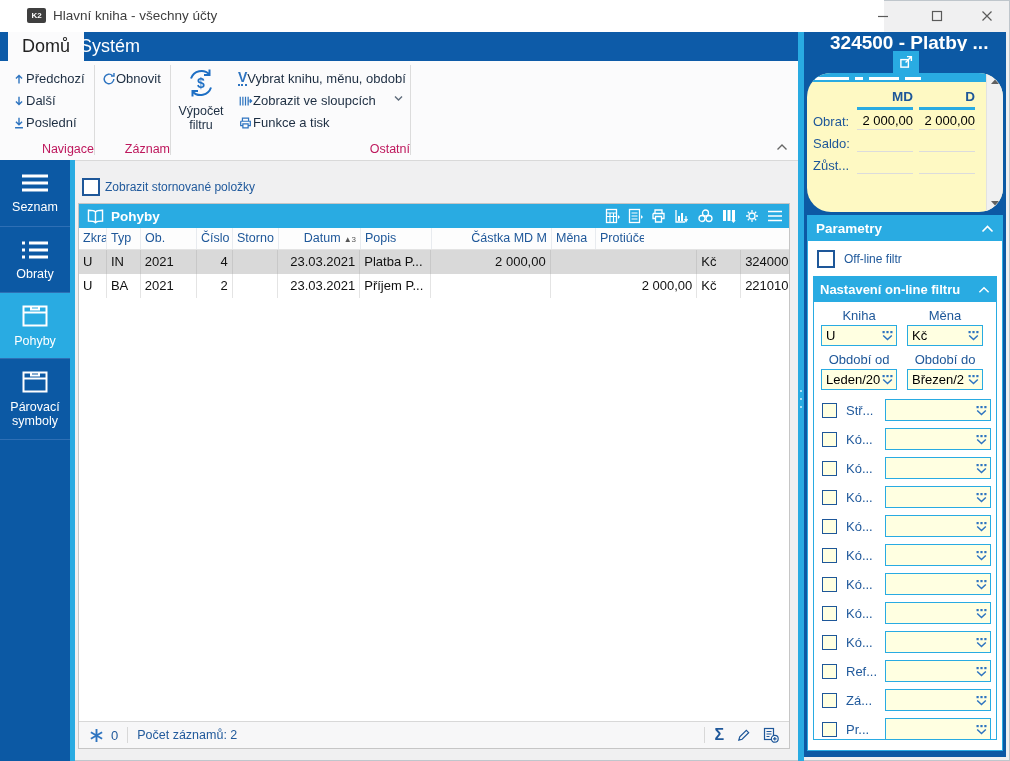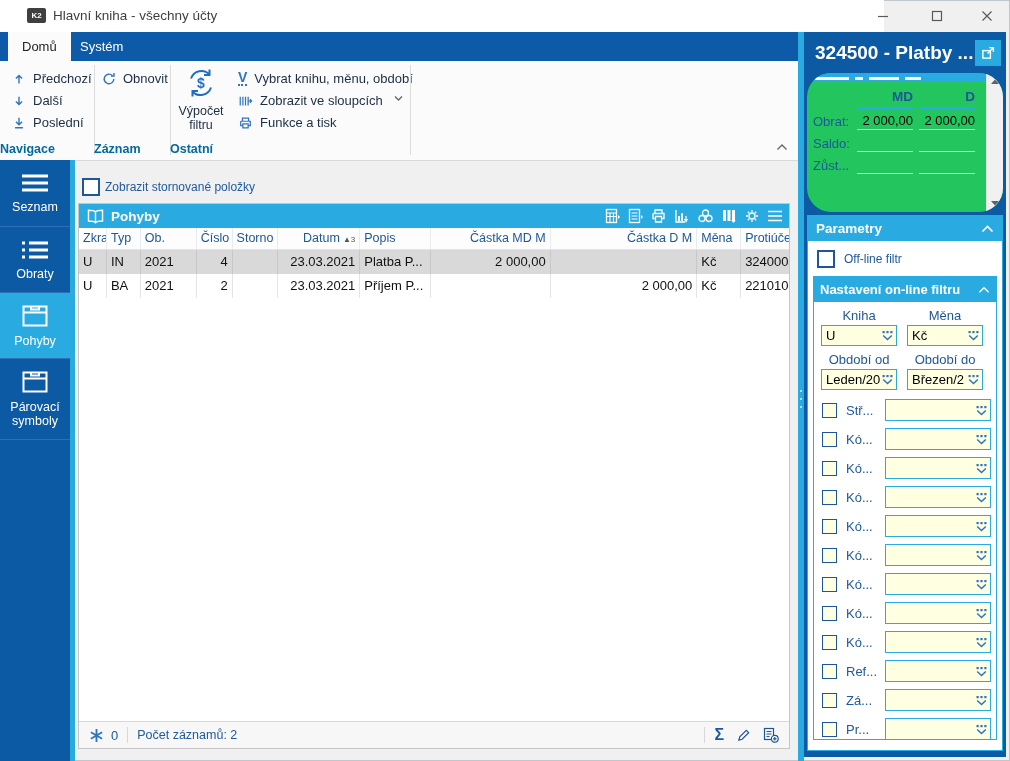--- a/index.html
+++ b/index.html
@@ -7,26 +7,26 @@
        box-shadow:inset 0 0 0 1px #BFC6CC;}
   .abs{position:absolute;}
   
   .titlebar{left:0;top:0;width:884px;height:32px;background:#fff;}
   .k2icon{left:27px;top:8px;width:19px;height:15px;background:#3F3F3F;border-radius:2px;
           color:#fff;font-size:8px;font-weight:bold;text-align:center;line-height:15px;}
   .wtitle{left:53px;top:8px;font-size:13.5px;color:#3F3F3F;white-space:nowrap;}
   .wbtn{top:4px;width:34px;height:24px;display:flex;align-items:center;justify-content:center;cursor:default;}
   
   .tabbar{left:0;top:32px;width:798px;height:29px;background:#0D5BA8;}
-  .tab{position:absolute;top:0;height:29px;line-height:29px;padding:0 14px;font-size:13px;color:#fff;}
+  .tab{position:absolute;top:0;height:29px;line-height:29px;padding:0 14px;font-size:18px;color:#fff;}
   .tab.active{background:#FBFBFC;color:#222;}
   
   .ribbon{left:0;top:61px;width:798px;height:99px;background:#FBFBFC;border-bottom:1px solid #D9D9D9;}
-  .rbtn{position:absolute;display:flex;align-items:center;gap:7px;height:21px;font-size:13px;color:#1D2E42;white-space:nowrap;}
-  .glabel{position:absolute;top:81px;font-size:12.5px;color:#0369a1;text-align:left;font-weight:bold;}
+  .rbtn{position:absolute;display:flex;align-items:center;height:21px;font-size:13px;color:#1D2E42;white-space:nowrap;}
+  .glabel{position:absolute;top:81px;font-size:12.5px;color:#be185d;text-align:right;}
   .gsep{position:absolute;top:4px;height:90px;border-left:1px solid #DCDCDC;width:0;}
   .bigbtn{position:absolute;left:172px;top:5px;width:58px;height:74px;display:flex;flex-direction:column;
           align-items:center;font-size:12.5px;color:#1D2E42;text-align:center;line-height:14px;}
   .vglyph{color:#2E74C0;font-weight:bold;font-size:14px;border-bottom:2px dotted #2E74C0;line-height:13px;}
   
   .sidebar{left:0;top:160px;width:70px;height:601px;background:#0C59A4;}
   .sstrip{left:70px;top:160px;width:5px;height:601px;background:#29ABE2;}
   .sitem{width:70px;display:flex;flex-direction:column;align-items:center;color:#fff;
          border-bottom:1px solid #2E6FB5;}
   .sitem .slabel{font-size:12.5px;margin-top:7px;text-align:center;line-height:14px;}
@@ -50,24 +50,24 @@
   .right{text-align:right;}
   .sortw{font-size:8px;color:#555;margin-left:3px;}
   .gstatus{position:absolute;left:0;right:0;bottom:0;height:26px;background:#F7F7F8;border-top:1px solid #D8D8D8;
            display:flex;align-items:center;font-size:12.5px;color:#215A9C;}
   .vsep{width:0;height:16px;border-left:1px solid #D8D8D8;margin:0 9px;}
   
   .splitter{left:798px;top:32px;width:6px;height:729px;background:#29ABE2;}
   .sdot{position:absolute;left:2px;width:2px;height:2px;background:#D8F0FB;border-radius:50%;}
   
   .rpanel{left:804px;top:32px;width:202px;height:725px;background:#0C59A4;padding:0 3px 3px 3px;box-sizing:border-box;}
-  .rphead{height:41px;display:flex;align-items:center;color:#fff;}
+  .rphead{height:41px;display:flex;align-items:center;color:#fff;flex-direction:column;}
   .rptitle{font-size:19px;font-weight:bold;padding-left:8px;white-space:nowrap;overflow:hidden;width:158px;}
   .rpopen{width:26px;height:26px;background:#29ABE2;display:flex;align-items:center;justify-content:center;margin-left:2px;}
-  .summary{position:relative;background:#22c55e;height:139px;overflow:hidden;border-radius:24px;}
+  .summary{position:relative;background:#fef9c3;height:139px;overflow:hidden;border-radius:24px;}
   .clipbar{position:absolute;left:0;top:0;right:17px;height:9px;background:#29ABE2;overflow:hidden;}
   .clipbar i{position:absolute;bottom:2px;height:3px;background:#fff;}
   .sscroll{position:absolute;right:0;top:0;width:17px;height:139px;background:#F1F1F1;border-left:1px solid #E2E2E2;box-sizing:border-box;}
   .sarrow{position:absolute;left:0;width:16px;height:15px;display:flex;align-items:center;justify-content:center;}
   .shead{display:flex;padding-left:6px;margin-top:16px;font-size:13.5px;font-weight:bold;color:#1E5799;}
   .shead .hcol{width:56px;text-align:right;border-bottom:3px solid #29ABE2;padding-bottom:3px;margin-right:6px;}
   .srow{display:flex;height:22px;align-items:center;padding-left:6px;font-size:13px;}
   .slab{width:44px;color:#1E5799;white-space:nowrap;overflow:hidden;}
   .sval{width:56px;text-align:right;border-bottom:1px solid #DCDCDC;height:17px;line-height:17px;color:#000;margin-right:6px;white-space:nowrap;}
   .params{margin-top:3px;background:#fff;border:1px solid #29ABE2;height:536px;box-sizing:border-box;}
@@ -279,21 +279,20 @@
 
     <div class="ghead">
       <div class="c0">Zkra</div>
       <div class="c1">Typ</div>
       <div class="c2">Ob.</div>
       <div class="c3 right">Číslo</div>
       <div class="c4">Storno</div>
       <div class="c5 right"><span>Datum</span><span class="sortw"><span>▲</span><span>3</span></span></div>
       <div class="c6">Popis</div>
       <div class="c7 right">Částka MD M</div>
-      <div class="c8 right">Částka D M</div>
       <div class="c9">Měna</div>
       <div class="c10">Protiúčet</div>
     </div>
 
     <div class="grow selected">
       <div class="c0">U</div>
         <div class="c1">IN</div>
       <div class="c2">2021</div>
         <div class="c3 right">4</div>
       <div class="c4"></div>

